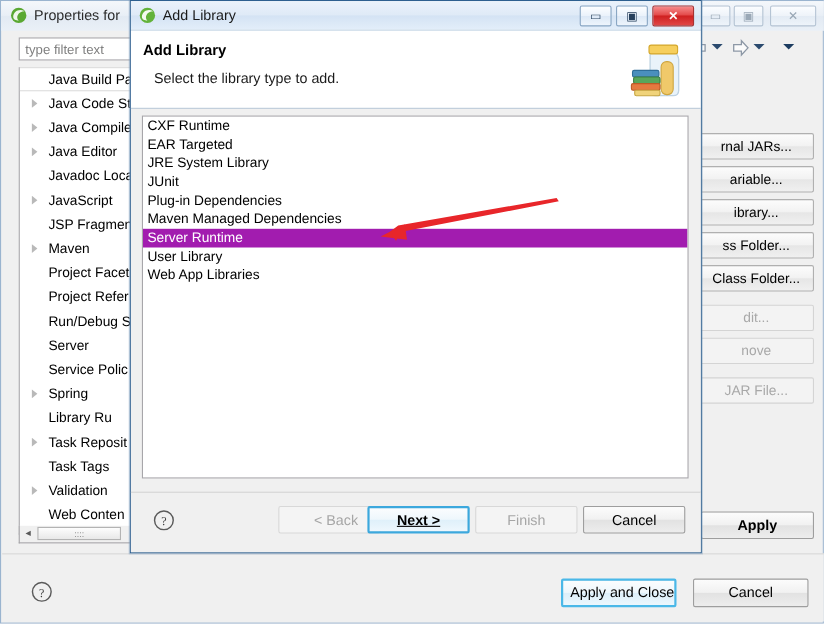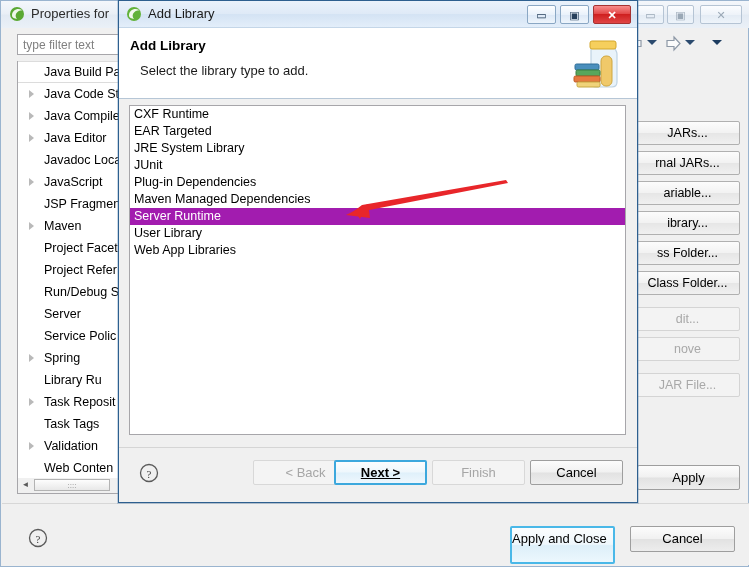--- a/index.html
+++ b/index.html
@@ -203,47 +203,48 @@
     right: 8px; top: 464px;
     width: 103px; height: 25px;
     border: 1px solid #9e9e9e;
     border-radius: 2px;
     background: linear-gradient(to bottom, #fcfcfc 0%, #f1f1f1 48%, #e2e2e2 52%, #ededed 100%);
     box-sizing: border-box;
     font-size: 13px;
     line-height: 23px;
     text-align: center;
     color: #000;
+    font-weight: bold;
   }
 
   
   #parent-footer {
     position: absolute;
     left: 1px; bottom: 1px;
     width: 747px; height: 62px;
     background: #f0f0f0;
     border-top: 1px solid #d7d7d7;
     box-sizing: border-box;
   }
   #parent-help {
     position: absolute;
     left: 26px; top: 24px;
     width: 20px; height: 20px;
   }
   #apply-close-btn {
     position: absolute;
     right: 134px; top: 22px;
-    width: 105px; height: 38px;
+    width: 105px; height: 26px;
     border: 2px solid #4ab8e8;
     border-radius: 2px;
     background: linear-gradient(to bottom, #fbfdfe 0%, #eef7fc 48%, #ddeff9 52%, #ecf7fd 100%);
     box-sizing: border-box;
     font-size: 13px;
     line-height: 22px;
-    text-align: left;
+    text-align: right;
     color: #000;
   }
   #parent-cancel-btn {
     position: absolute;
     right: 14px; top: 22px;
     width: 105px; height: 26px;
     border: 1px solid #9e9e9e;
     border-radius: 2px;
     background: linear-gradient(to bottom, #fcfcfc 0%, #f1f1f1 48%, #e2e2e2 52%, #ededed 100%);
     box-sizing: border-box;
@@ -485,21 +486,20 @@
       <div class="tree-item"><span>Web Conten</span></div>
       <div class="tree-item"><span>Web Page E</span></div>
     </div>
 
   <div id="tree-hscroll">
     <span class="sb-left">◄</span>
     <span class="sb-thumb">::::</span>
   </div>
 
   <div id="right-buttons">
-      <div class="rbtn">JARs...</div>
       <div class="rbtn">rnal JARs...</div>
       <div class="rbtn">ariable...</div>
       <div class="rbtn">ibrary...</div>
       <div class="rbtn">ss Folder...</div>
       <div class="rbtn"> Class Folder...</div>
       <div class="rbtn disabled gap">dit...</div>
       <div class="rbtn disabled">nove</div>
       <div class="rbtn disabled gap">JAR File...</div>
     </div>
 

